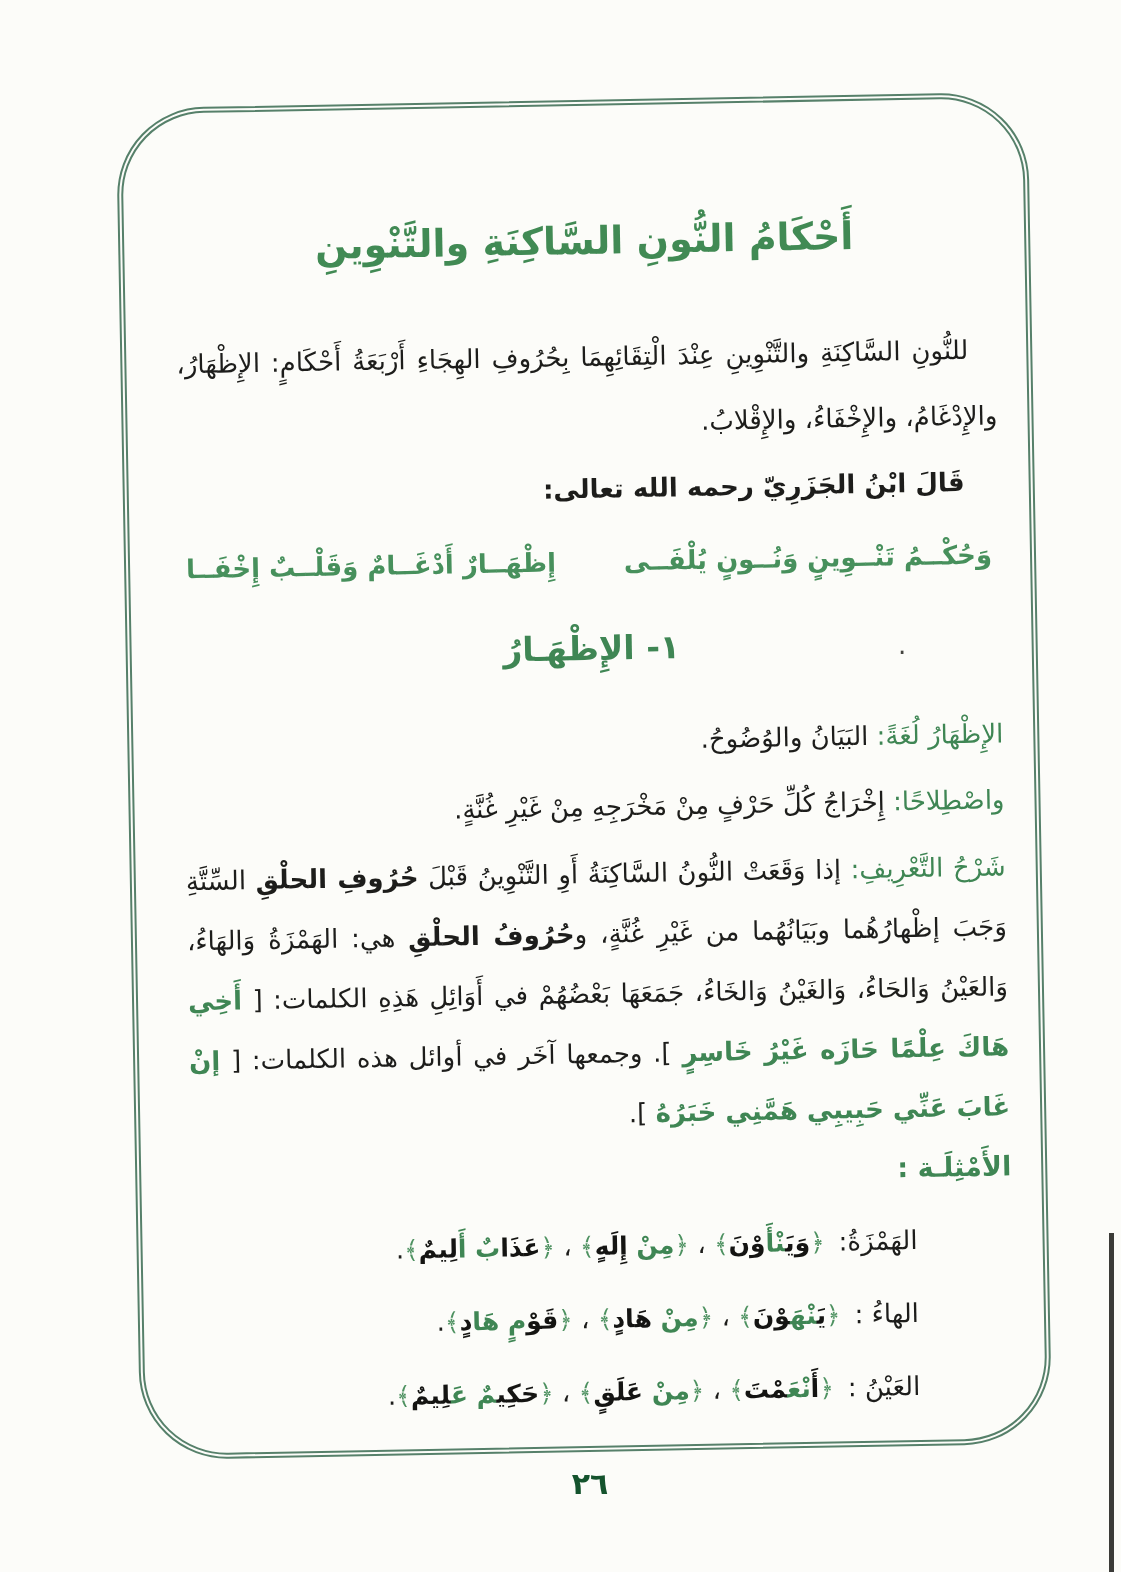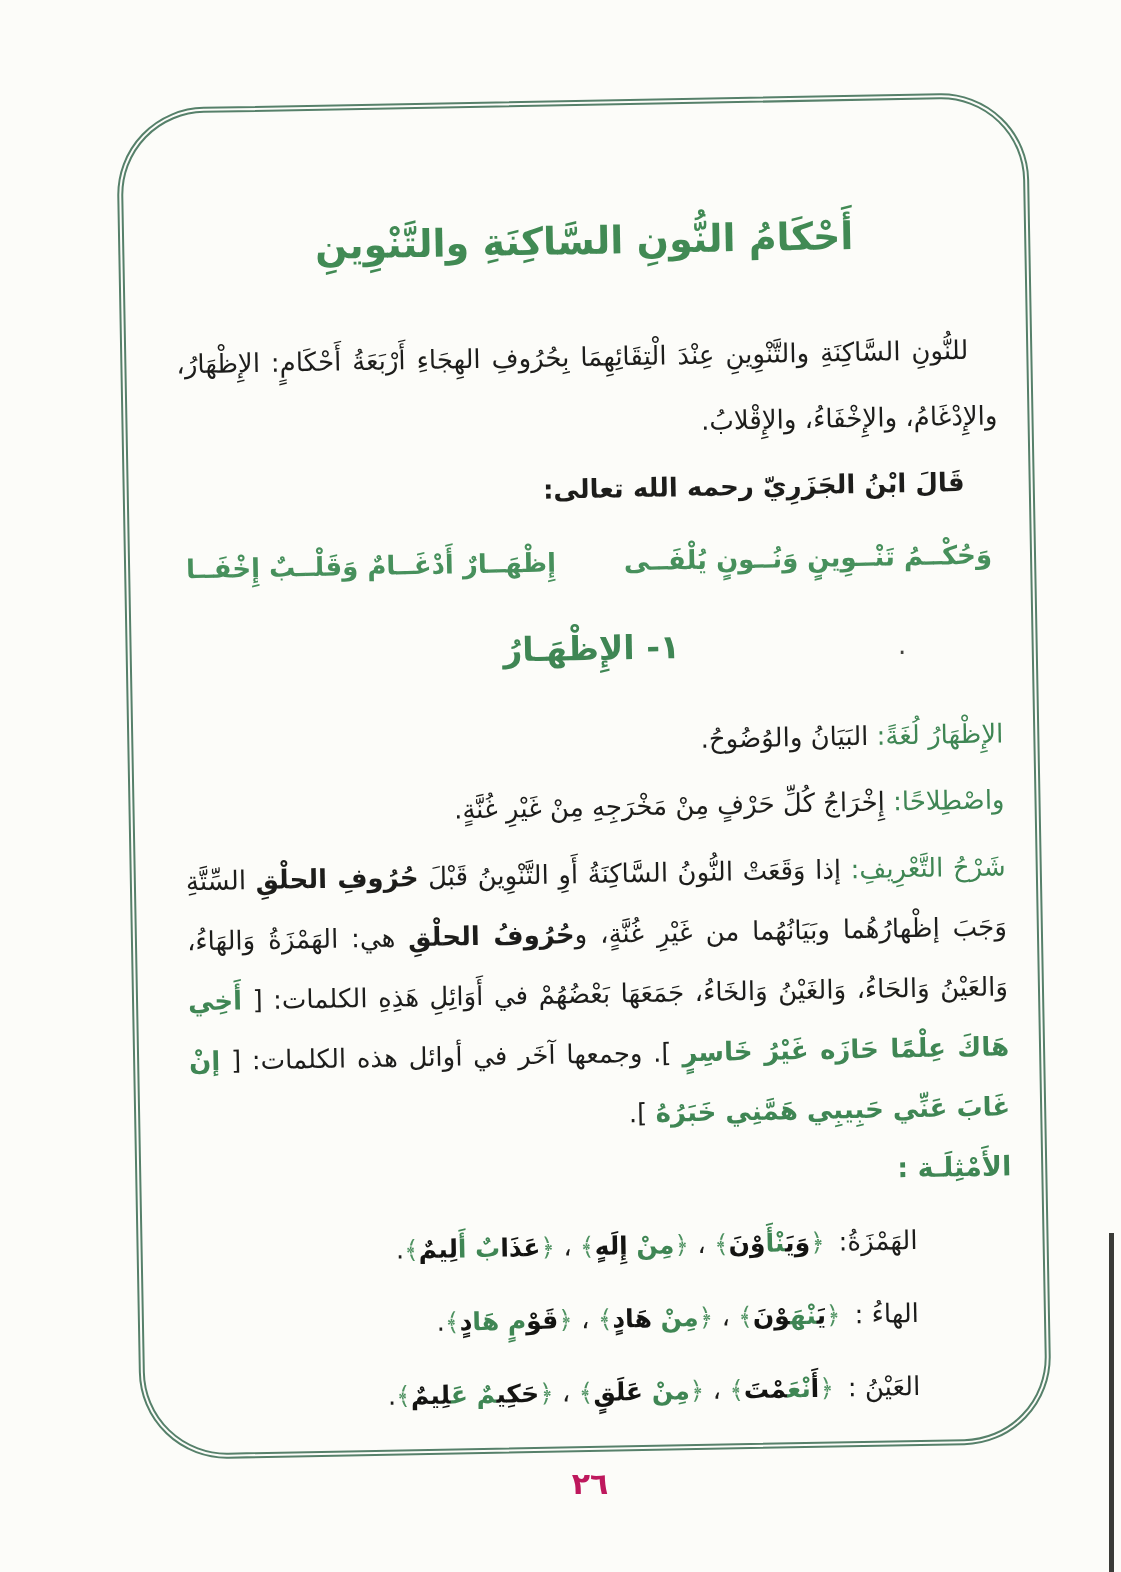--- a/index.html
+++ b/index.html
@@ -98,21 +98,21 @@
   .quote { font-weight: bold; font-size: 25px; color: #141412; }
   .quote .br { color: #4d9160; font-weight: normal; }
   .quote .hl { color: #3f8654; }
   .page-number {
     position: absolute;
     left: 590px;
     top: 1466px;
     transform: translateX(-50%);
     font-size: 30px;
     font-weight: bold;
-    color: #be185d;
+    color: #14532d;
   }
   .artifact-dot {
     position: absolute;
     left: 898px;
     top: 630px;
     font-size: 26px;
     color: #44443f;
   }
   .scan-edge {
     position: absolute;

